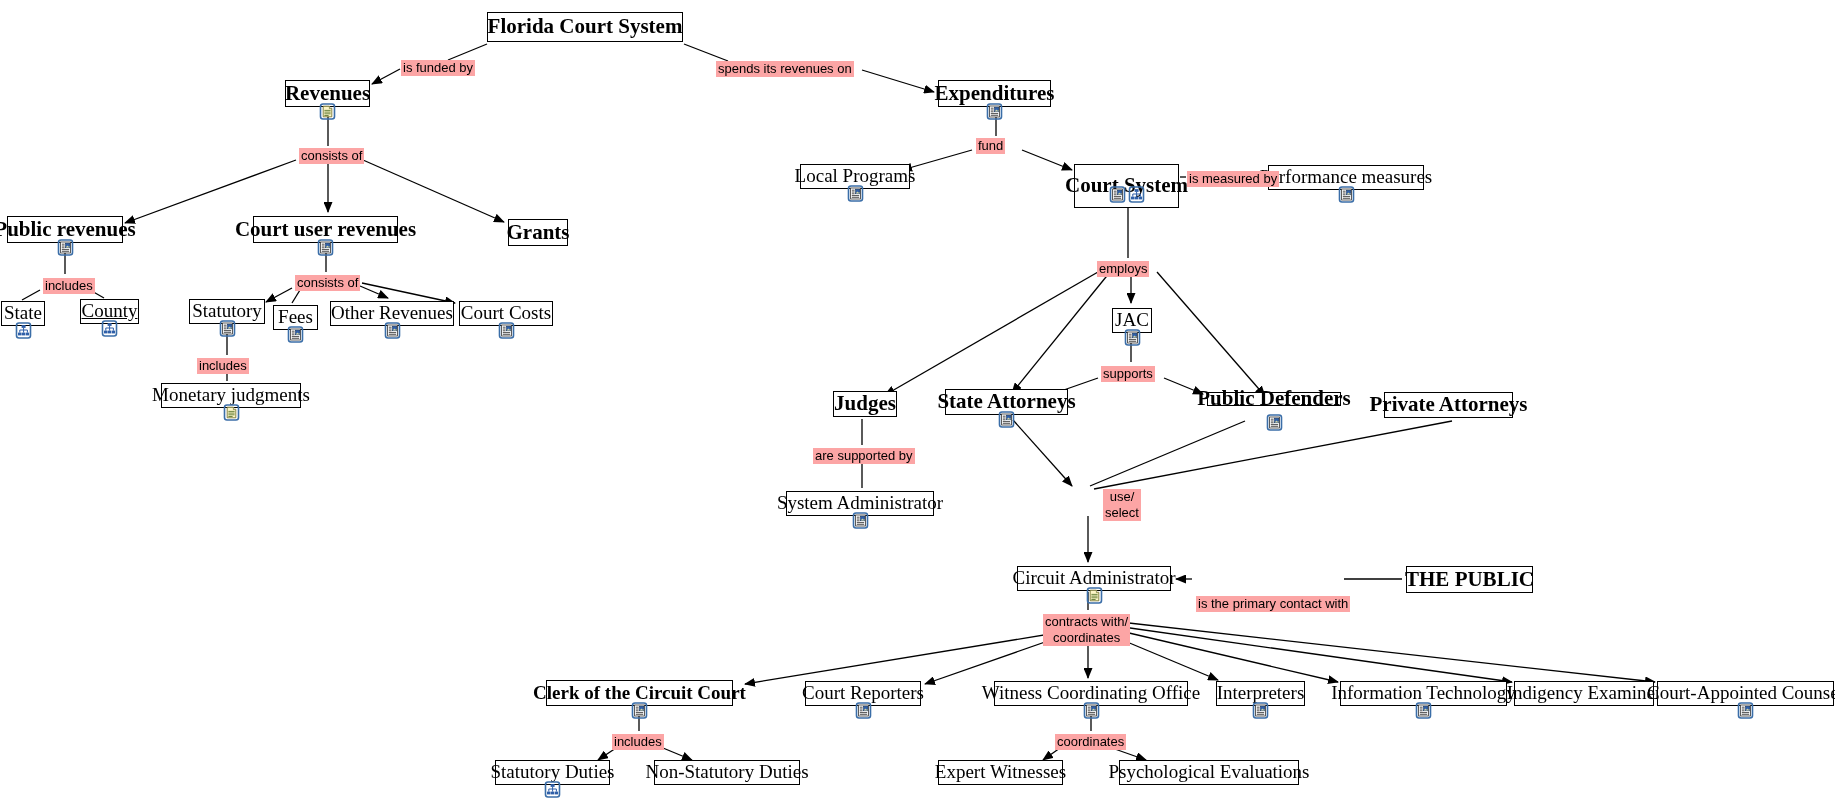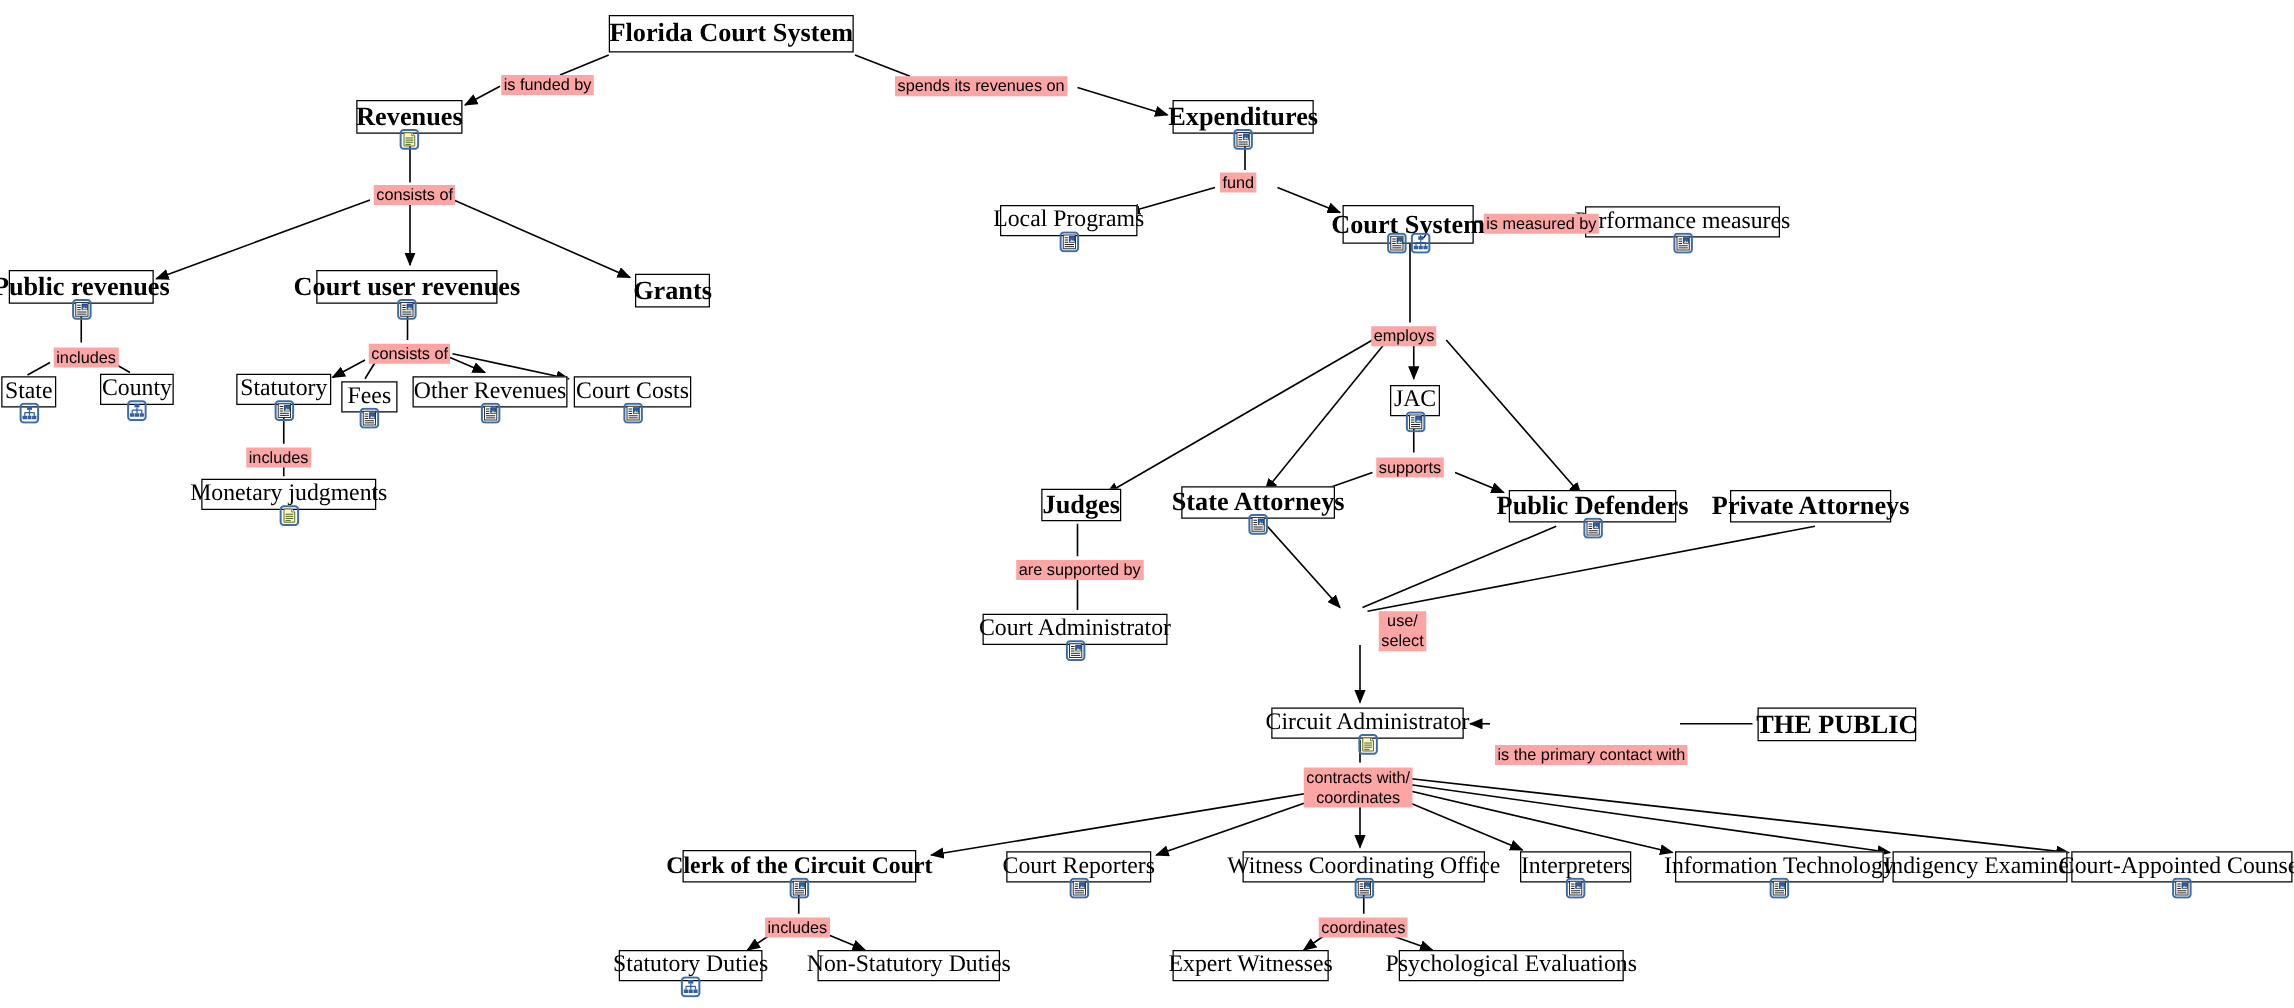--- a/index.html
+++ b/index.html
@@ -162,35 +162,35 @@
   </svg>
 
   <div id="nodes-root">
       <div class="node bold big" style="left: 487px; top: 12px; width: 196px; height: 30px;">Florida Court System</div>
       <div class="node bold big" style="left: 285px; top: 80px; width: 85px; height: 27px;">Revenues</div>
       <div class="node bold big" style="left: 938px; top: 80px; width: 113px; height: 27px;">Expenditures</div>
       <div class="node bold big" style="left: 7px; top: 216px; width: 116px; height: 27px;">Public revenues</div>
       <div class="node bold big" style="left: 253px; top: 216px; width: 145px; height: 27px;">Court user revenues</div>
       <div class="node bold big" style="left: 508px; top: 219px; width: 60px; height: 27px;">Grants</div>
       <div class="node" style="left: 1px; top: 301px; width: 44px; height: 25px;">State</div>
-      <div class="node" style="left: 80px; top: 299px; width: 59px; height: 25px;">County</div>
+      <div class="node" style="left: 80px; top: 299px; width: 59px; height: 25px; text-decoration: underline;">County</div>
       <div class="node" style="left: 189px; top: 299px; width: 76px; height: 25px;">Statutory</div>
       <div class="node" style="left: 273px; top: 305px; width: 45px; height: 25px;">Fees</div>
       <div class="node" style="left: 330px; top: 301px; width: 124px; height: 25px;">Other Revenues</div>
       <div class="node" style="left: 459px; top: 301px; width: 94px; height: 25px;">Court Costs</div>
       <div class="node" style="left: 161px; top: 383px; width: 140px; height: 25px;">Monetary judgments</div>
       <div class="node" style="left: 800px; top: 164px; width: 110px; height: 25px;">Local Programs</div>
-      <div class="node bold big" style="left: 1074px; top: 164px; width: 105px; height: 31px;">Court System</div>
+      <div class="node bold big" style="left: 1074px; top: 164px; width: 105px; height: 44px;">Court System</div>
       <div class="node" style="left: 1268px; top: 165px; width: 156px; height: 25px;">Performance measures</div>
       <div class="node" style="left: 1112px; top: 308px; width: 40px; height: 25px;">JAC</div>
       <div class="node bold big" style="left: 833px; top: 391px; width: 64px; height: 26px;">Judges</div>
       <div class="node bold big" style="left: 945px; top: 389px; width: 123px; height: 26px;">State Attorneys</div>
-      <div class="node bold big" style="left: 1207px; top: 392px; width: 134px; height: 26px;">Public Defenders</div>
+      <div class="node bold big" style="left: 1207px; top: 392px; width: 134px; height: 14px;">Public Defenders</div>
       <div class="node bold big" style="left: 1384px; top: 392px; width: 129px; height: 26px;">Private Attorneys</div>
-      <div class="node" style="left: 786px; top: 491px; width: 148px; height: 25px;">Court Administrator</div>
+      <div class="node" style="left: 786px; top: 491px; width: 148px; height: 25px;">System Administrator</div>
       <div class="node" style="left: 1017px; top: 566px; width: 154px; height: 25px; text-align: right;">Circuit Administrator</div>
       <div class="node bold big" style="left: 1406px; top: 566px; width: 127px; height: 27px;">THE PUBLIC</div>
       <div class="node bold" style="left: 546px; top: 680px; width: 187px; height: 26px;">Clerk of the Circuit Court</div>
       <div class="node" style="left: 805px; top: 681px; width: 116px; height: 25px;">Court Reporters</div>
       <div class="node" style="left: 994px; top: 681px; width: 194px; height: 25px;">Witness Coordinating Office</div>
       <div class="node" style="left: 1216px; top: 681px; width: 89px; height: 25px;">Interpreters</div>
       <div class="node" style="left: 1340px; top: 681px; width: 167px; height: 25px;">Information Technology</div>
       <div class="node" style="left: 1514px; top: 681px; width: 140px; height: 25px;">Indigency Examiner</div>
       <div class="node" style="left: 1657px; top: 681px; width: 177px; height: 25px;">Court-Appointed Counsel</div>
       <div class="node" style="left: 495px; top: 760px; width: 115px; height: 25px;">Statutory Duties</div>

